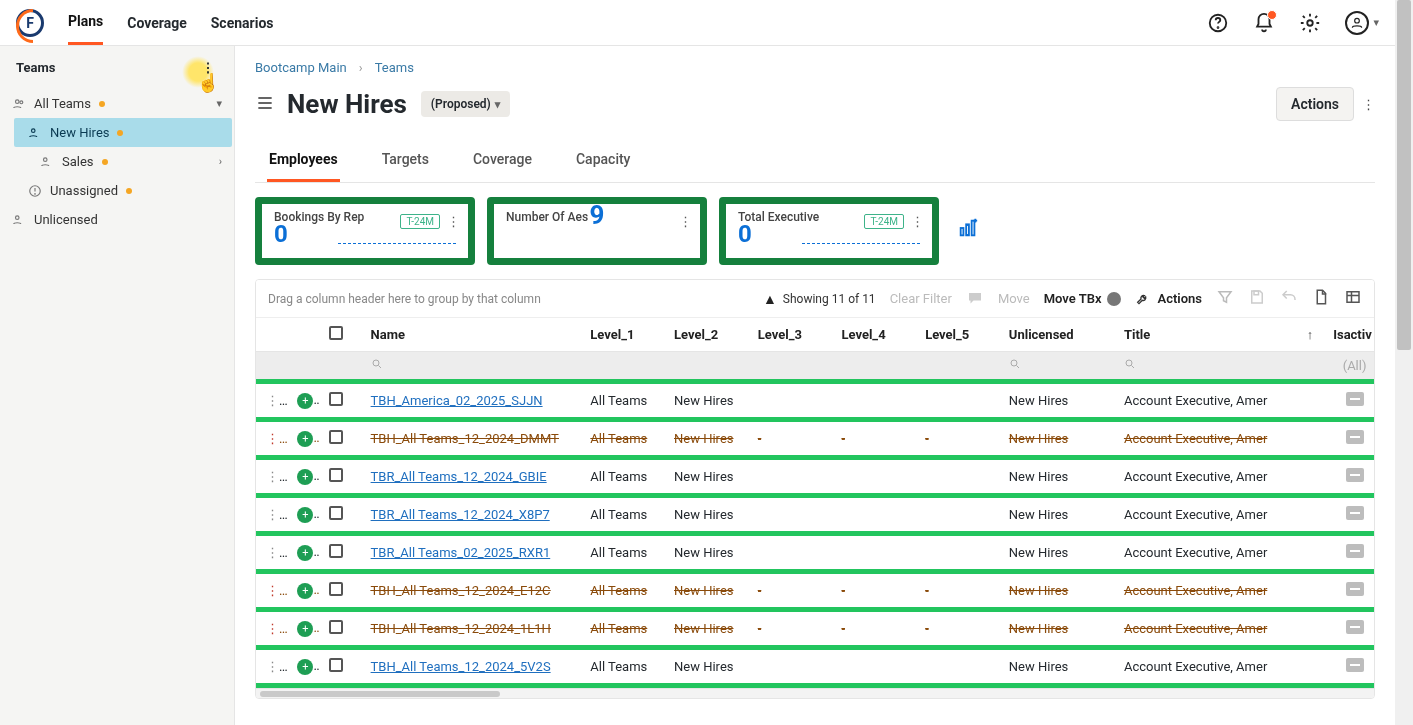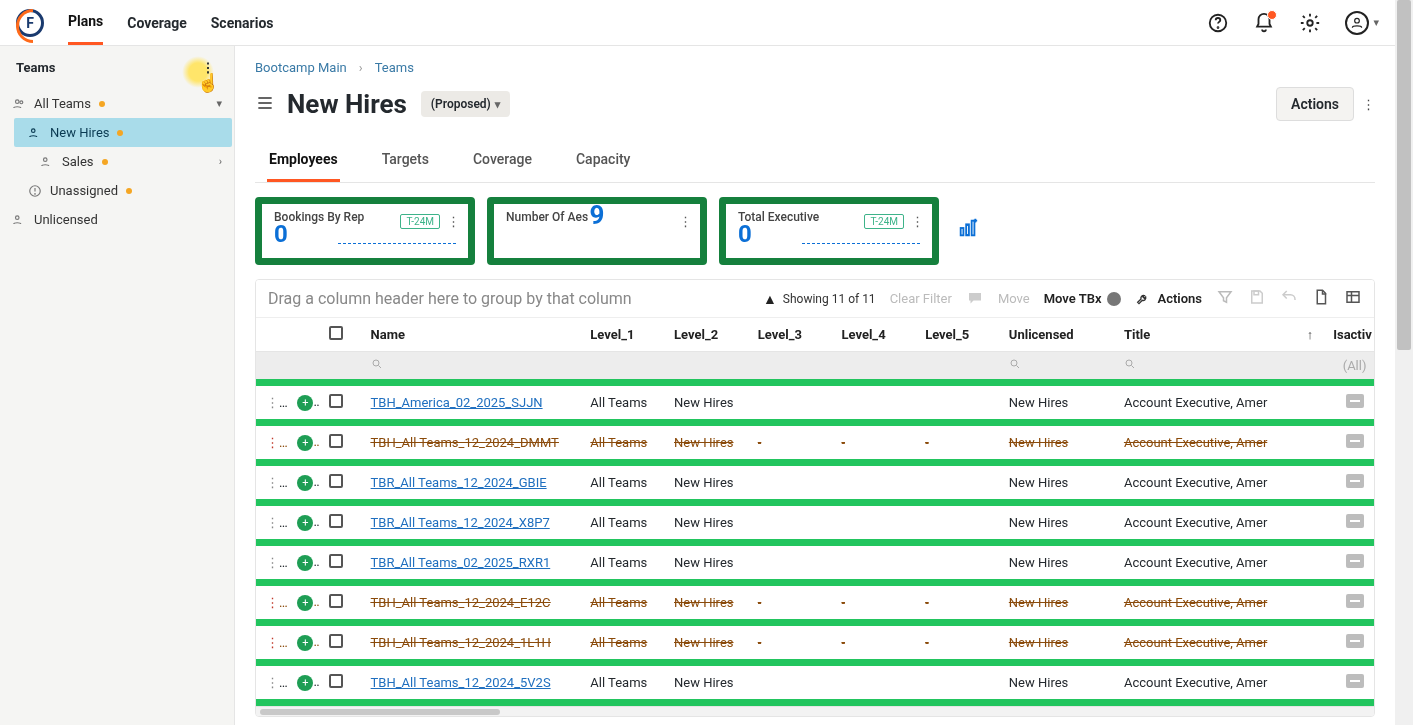--- a/index.html
+++ b/index.html
@@ -67,36 +67,36 @@
   .card-badge { background:#fff; border:1px solid #3db389; color:#3db389; font-size:10px; padding:1px 5px; border-radius:2px; position:absolute; top:10px; right:28px;}
   .card-more { position:absolute; top:10px; right:8px; cursor:pointer; color:#555;}
   .card-value { color:#0b6fd6; font-weight:700; font-size:24px; position:absolute; bottom:10px; left:12px;}
   .card-value.center { left:0; right:0; bottom:28px; text-align:center; font-size:26px;}
   .card-underline { position:absolute; bottom:14px; right:12px; width:118px; border-bottom:1.5px dashed #0b6fd6;}
   .add-chart { color:#0b6fd6; margin-top:20px; margin-left:6px; cursor:pointer;}
 
   
   .grid-wrap { margin-top:14px; border:1px solid #e5e5e5; border-radius:4px; flex:1; display:flex; flex-direction:column; overflow:hidden;}
   .grid-toprow { display:flex; align-items:center; padding:8px 12px; gap:14px; border-bottom:1px solid #eee; background:#fff;}
-  .drag-hint { color:#888; font-size:16px; flex:1;}
+  .drag-hint { color:#888; font-size:12px; flex:1;}
   .showcount { color:#333; font-size:12px; display:flex; align-items:center; gap:6px;}
   .warn { color:#222; font-size:14px;}
   .tb-dim { color:#bbb; font-size:13px; display:flex; align-items:center; gap:6px; cursor:default;}
   .tb-on { color:#222; font-weight:600; display:flex; align-items:center; gap:6px; cursor:pointer;}
   .toggle-ball { width:14px; height:14px; background:#777; border-radius:50%;}
   .tb-ic { color:#bbb; cursor:pointer;}
   .tb-ic.on { color:#333;}
 
   
   .tbl { width:100%; overflow-x:auto;}
   table { border-collapse:collapse; width:100%; min-width:1130px; table-layout:fixed;}
   th,td { text-align:left; padding:8px 10px; font-size:13px; white-space:nowrap; overflow:hidden; text-overflow:ellipsis;}
   thead th { font-weight:700; color:#222; border-bottom:1px solid #e5e5e5; background:#fff;}
   .filter-row td { padding:6px 10px; color:#aaa; border-bottom:1px solid #eee; background:#fff;}
-  tbody tr { border-bottom:7px solid #22c55e;}
+  tbody tr { border-bottom:5px solid #22c55e;}
   tbody tr:first-child td { background:#ededed;}
   .link { color:#1f6fbf; text-decoration:underline; cursor:pointer;}
   .strike td, .strike .link { text-decoration:line-through; color:#8a4a0a;}
   .strike td:first-child, .strike td:nth-child(2), .strike td:nth-child(3) { text-decoration:none;}
   .strike .norm { text-decoration:line-through; color:#8a4a0a;}
   .minus-badge { display:inline-block; width:18px; height:14px; background:#bdbdbd; border-radius:2px; position:relative;}
   .minus-badge::after{content:""; position:absolute; left:4px; right:4px; top:6px; height:2px; background:#fff;}
   .drag-h { color:#888; cursor:grab;}
   .drag-h.red { color:#c0392b;}
   .plus-circ { width:16px; height:16px; border-radius:50%; background:#1e9e54; color:#fff; display:inline-flex; align-items:center; justify-content:center; font-size:11px; cursor:pointer;}

